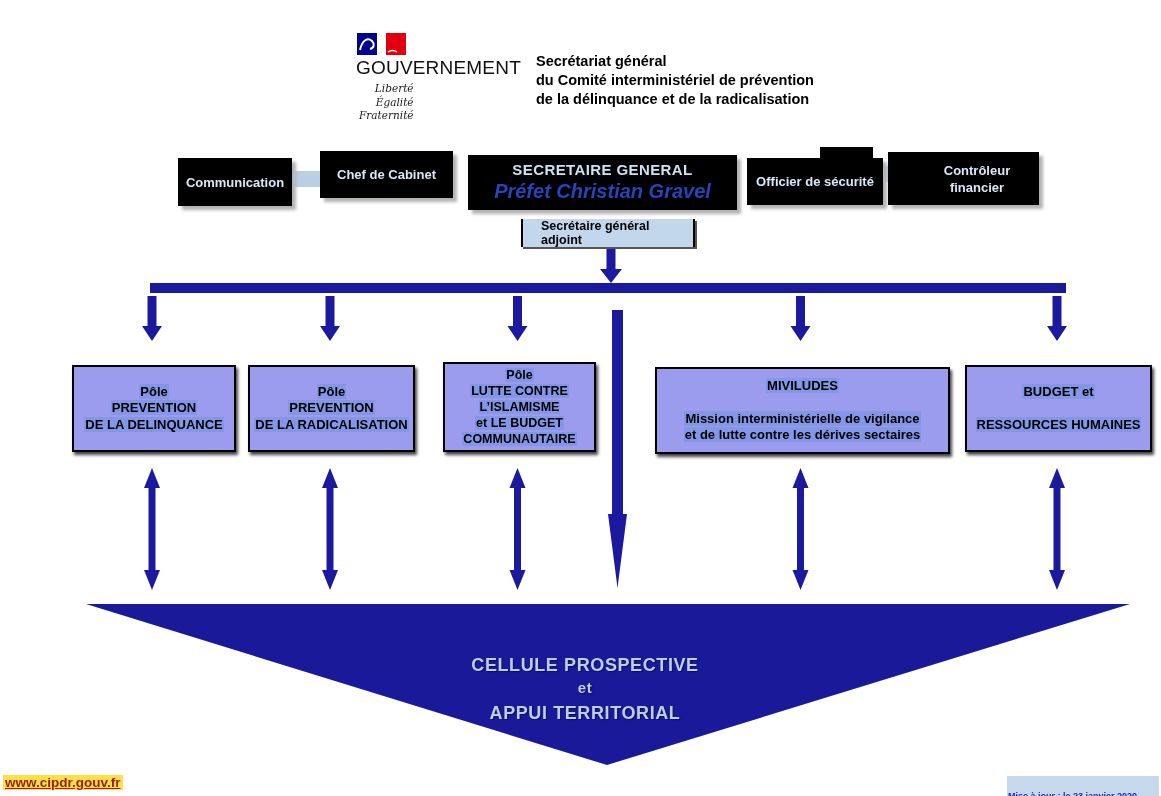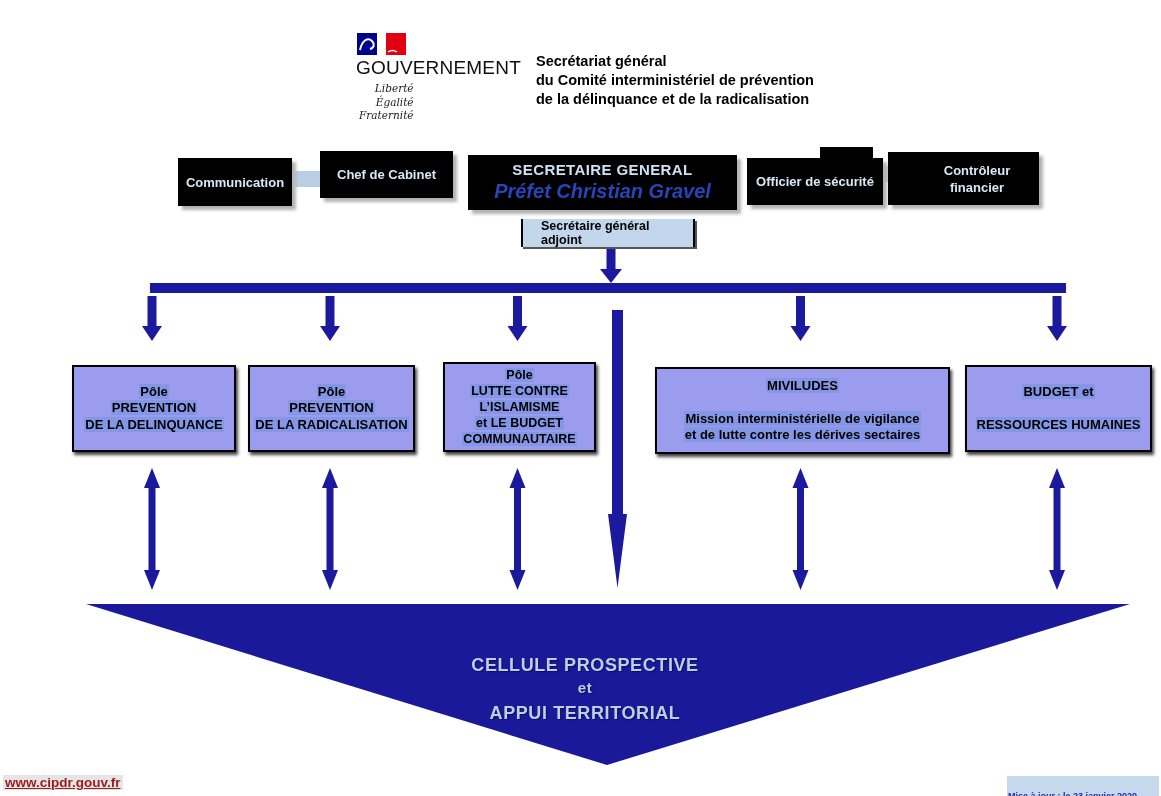--- a/index.html
+++ b/index.html
@@ -52,21 +52,21 @@
   .shape-layer { position:absolute; left:0; top:0; width:1161px; height:796px; pointer-events:none; }
   
   .funnel-text { position:absolute; left:360px; top:634px; width:450px; text-align:center;
            color:#bfcee3; font-weight:bold; font-size:18px; letter-spacing:0.6px;
            text-shadow:1px 1px 1px rgba(5,5,40,0.55);margin-top:20px; }
   .funnel-text .ft1 { line-height:22px; }
   .funnel-text .ft2 { font-size:15px; line-height:24px; }
   .funnel-text .ft3 { line-height:26px; }
   
   .site-link { position:absolute; left:3px; top:775px; font-size:13.5px; font-weight:bold;
-           color:#9c1b1b; text-decoration:underline; background:#e5e5e5; padding:0 2px; cursor:pointer; }
+           color:#9c1b1b; text-decoration:underline; background:#fde047; padding:0 2px; cursor:pointer; }
   .hashtag { position:absolute; right:2px; top:776px; font-size:13.5px; font-weight:600;
            color:#c82d3d; background:#c6d9ec; padding:17px 2px; }
   .update-note { position:absolute; right:24px; top:791px; font-size:9px; font-weight:bold;
            color:#2a2aa8; }
 </style>
 </head>
 <body>
 
 <div class="canvas">
 

